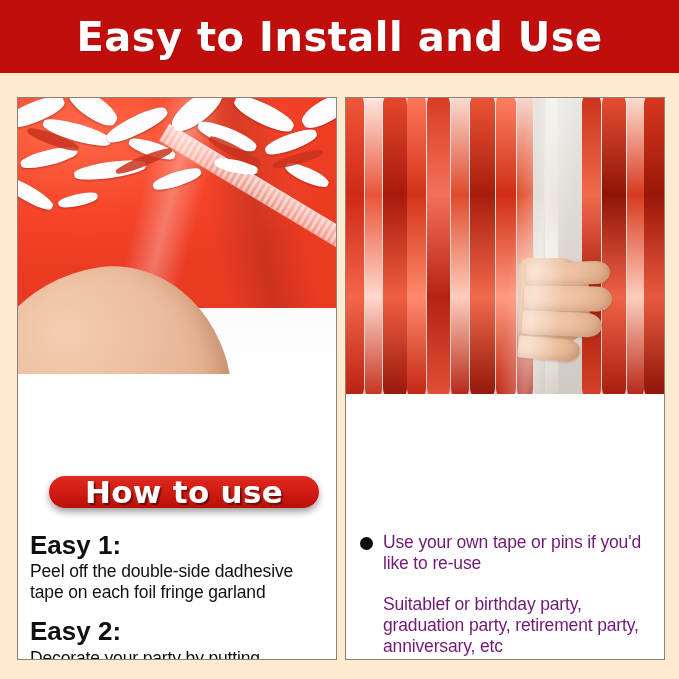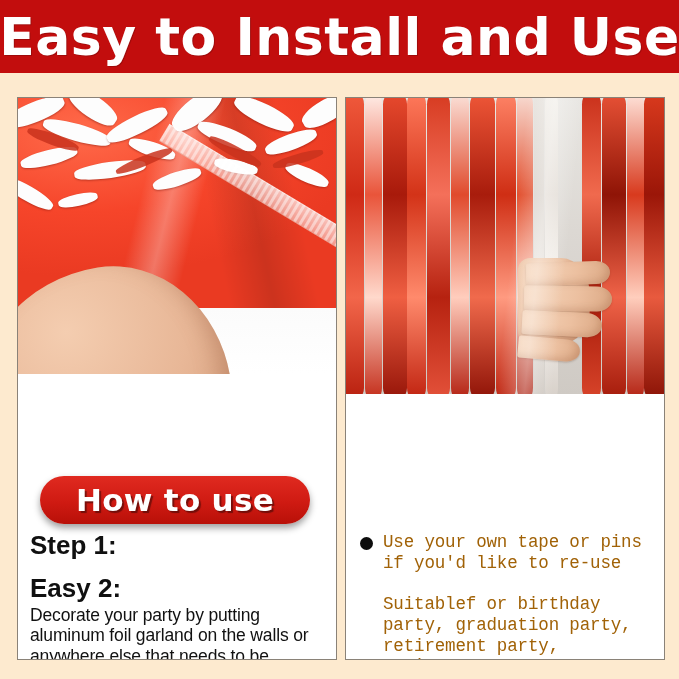--- a/index.html
+++ b/index.html
@@ -15,21 +15,21 @@
   
   .header-banner{
     position:absolute; left:0; top:0; width:679px; height:73px;
     background:#c20d0d;
     display:flex; align-items:center; justify-content:center;
   }
   .header-title{
     color:#ffffff;
     font-family:"DejaVu Sans", sans-serif;
     font-weight:bold;
-    font-size:52px;
+    font-size:40px;
     letter-spacing:0.5px;
     white-space:nowrap;
     text-shadow:1px 1px 0 rgba(0,0,0,.18);
   }
 
   
   .panel{
     position:absolute;
     background:#ffffff;
     border:1.5px solid #8a8278;
@@ -129,21 +129,21 @@
 
   
   .badge{
     position:absolute;
     display:flex; align-items:center; justify-content:center;
     background:linear-gradient(180deg,#e02a20 0%, #cf1a12 55%, #b81008 100%);
     border-radius:26px;
     box-shadow:0 4px 7px rgba(0,0,0,.38);
     z-index:5;
   }
-  .badge-left  { left:22px;  top:378px; width:270px; height:48px; }
+  .badge-left  { left:31px;  top:378px; width:270px; height:32px; }
   .badge-right { left:27px;  top:378px; width:265px; height:48px; }
   .badge-text{
     color:#ffffff;
     font-family:"DejaVu Sans", sans-serif;
     font-weight:bold;
     font-size:31px;
     letter-spacing:0.3px;
     white-space:nowrap;
     text-shadow:2px 2px 1px rgba(0,0,0,.42);
   }
@@ -169,23 +169,23 @@
     letter-spacing:-.15px;
   }
   .step-block{ margin-bottom:16px; }
   .step-block:last-child{ margin-bottom:0; }
 
   .tip-list{ list-style:none; padding:0; margin:0; }
   .tip-item{
     position:relative;
     padding-left:25px;
     margin-bottom:21px;
-    font-family:Liberation Mono, monospace;
+    font-family:Liberation Sans, sans-serif;
     font-size:17.5px;
-    color:#a16207;
+    color:#701a75;
     line-height:1.18;
     letter-spacing:-.15px;
   }
   .tip-item:last-child{ margin-bottom:0; }
   .tip-bullet{
     position:absolute; left:2px; top:5px;
     width:13px; height:13px; border-radius:50%;
     background:#0d0d0d;
   }
 </style>
@@ -232,21 +232,22 @@
       <div class="white-wall"></div>
       <div class="hand">
         
         
         
       </div>
     </div>
 
     <div class="text-area">
       <div class="step-block">
-        <div class="step-title">Step 1:</div>
+        <div class="step-title">Easy 1:</div>
+        <div class="step-body">Peel off the double-side dadhesive tape on each foil fringe garland</div>
       </div>
       <div class="step-block">
         <div class="step-title">Easy 2:</div>
         <div class="step-body">Decorate your party by putting aluminum foil garland on the walls or anywhere else that needs to be decorated</div>
       </div>
     </div>
 
     <div class="badge badge-left">
       <span class="badge-text">How to use</span>
     </div>

